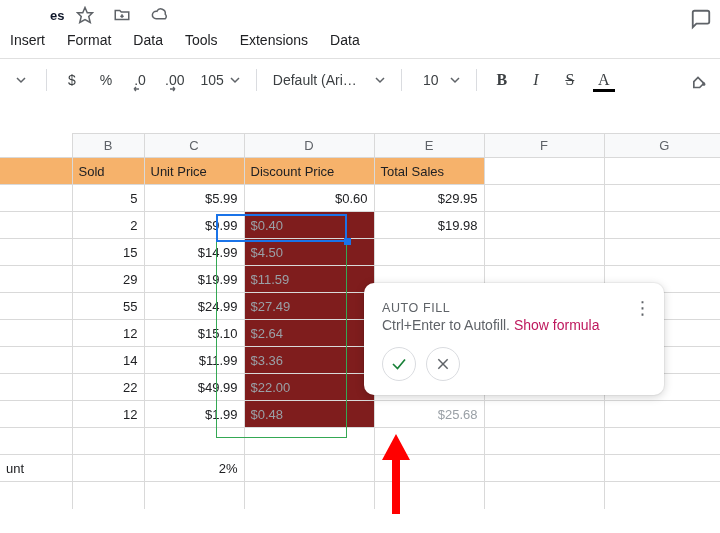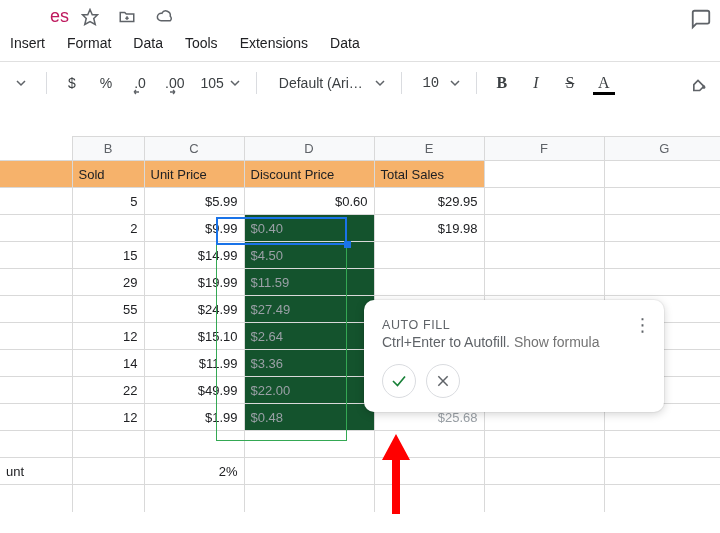--- a/index.html
+++ b/index.html
@@ -53,22 +53,22 @@
     align-items: center;
     gap: 16px;
     padding: 10px 12px;
     color: #3c4043;
     font-size: 14px;
   }
   .toolbar .sep { width:1px; height:22px; background:#dadce0; }
   .toolbar .dd { display:flex; align-items:center; gap:6px; }
   .tb-btn { display:flex; align-items:center; justify-content:center; min-width:18px; }
   .dd-caret svg, .tb-btn svg { display:block; }
-  .font-box { min-width: 96px; white-space:nowrap; overflow:hidden; text-overflow:ellipsis;text-align:center; }
-  .size-box { min-width: 26px; text-align:center;font-family:Liberation Mono, monospace; }
+  .font-box { min-width: 96px; white-space:nowrap; overflow:hidden; text-overflow:ellipsis; }
+  .size-box { min-width: 26px; text-align:center; }
   .bold { font-weight: bold; font-family: "Times New Roman", serif; font-size:16px; }
   .italic { font-style: italic; font-family: "Times New Roman", serif; font-size:16px; }
   .strike { text-decoration: line-through; font-family: "Times New Roman", serif; font-size:16px; }
   .textcolor { position:relative; font-family:"Times New Roman",serif; font-size:16px; }
   .textcolor::after { content:""; position:absolute; left:-2px; right:-2px; bottom:-3px; height:3px; background:#000; }
   .spacer { flex:1; }
   .paint { color:#5f6368; }
   
   .grid-wrap { position: relative; margin-top: 32px; }
   table.sheet {
@@ -90,21 +90,21 @@
     color: #5f6368;
     font-weight: normal;
     text-align: center;
     height: 24px;
   }
   th.col-sel { background: #d7e2ec; }
   .hdr-row td { background: #f6b26b; font-weight: normal; }
   .r { text-align: right; }
   .l { text-align: left; }
   .suggest-range {
-    background: #14532d;
+    background: #7f1d1d;
   }
   .suggest-text { color: #9aa0a6; text-align:left; padding-left:6px;}
   
   .sel-outline {
     position: absolute;
     border: 2px solid #1a73e8;
     pointer-events: none;
     z-index: 3;
   }
   .sel-handle {
@@ -116,41 +116,41 @@
   .suggest-outline {
     position: absolute;
     border: 1px solid #34a853;
     pointer-events: none;
     z-index: 2;
   }
   
   .card {
     position: absolute;
     left: 364px;
-    top: 300px;
+    top: 283px;
     width: 300px;
     background: #fff;
     border-radius: 10px;
     box-shadow: 0 2px 10px rgba(0,0,0,.18), 0 0 0 1px rgba(0,0,0,.04);
     padding: 16px 12px 14px 18px;
     z-index: 10;
   }
   .card .label-row {
     display:flex; justify-content:space-between; align-items:center;
     color:#5f6368; font-size:12.5px; letter-spacing:.6px;
   }
   .card .more { color:#5f6368; font-size:18px; line-height:1; }
   .card h3 {
     margin: 10px 0 6px 0;
     color: #188038;
     font-size: 17px;
     font-weight: 500;
   }
   .card .sub { color:#5f6368; font-size:14px; }
-  .card .sub a { color:#737373; text-decoration:none; }
+  .card .sub a { color:#be185d; text-decoration:none; }
   .card .actions { display:flex; gap:10px; margin-top:14px; }
   .circ-btn {
     width:34px; height:34px; border-radius:50%;
     border:1px solid #dadce0; background:#fff;
     display:flex; align-items:center; justify-content:center;
   }
   
   .arrow {
     position:absolute;
     left: 376px;
@@ -164,21 +164,21 @@
   .cC { width: 100px; }
   .cD { width: 130px; }
   .cE { width: 110px; }
   .cF { width: 120px; }
   .cG { width: 120px; }
 </style>
 </head>
 <body>
 
 <div class="topicons">
-  <span style="color:#be185d;font-size:18px;margin-right:-6px;">es</span>
+  <span style="color:#0f172a;font-size:13px;margin-right:-6px;font-weight:bold;">es</span>
   <span class="tb-btn">
     <svg width="18" height="18" viewBox="0 0 24 24" fill="none" stroke="#5f6368" stroke-width="2">
         <polygon points="12 2 15 9 22 9 17 14 19 22 12 18 5 22 7 14 2 9 9 9"></polygon>
       </svg>
   </span>
   <span class="tb-btn">
     <svg width="20" height="18" viewBox="0 0 24 24" fill="none" stroke="#5f6368" stroke-width="2">
         <path d="M3 6h6l2 2h10v10H3z"></path>
         <path d="M12 11v4m0 0l-2-2m2 2l2-2"></path>
       </svg>

